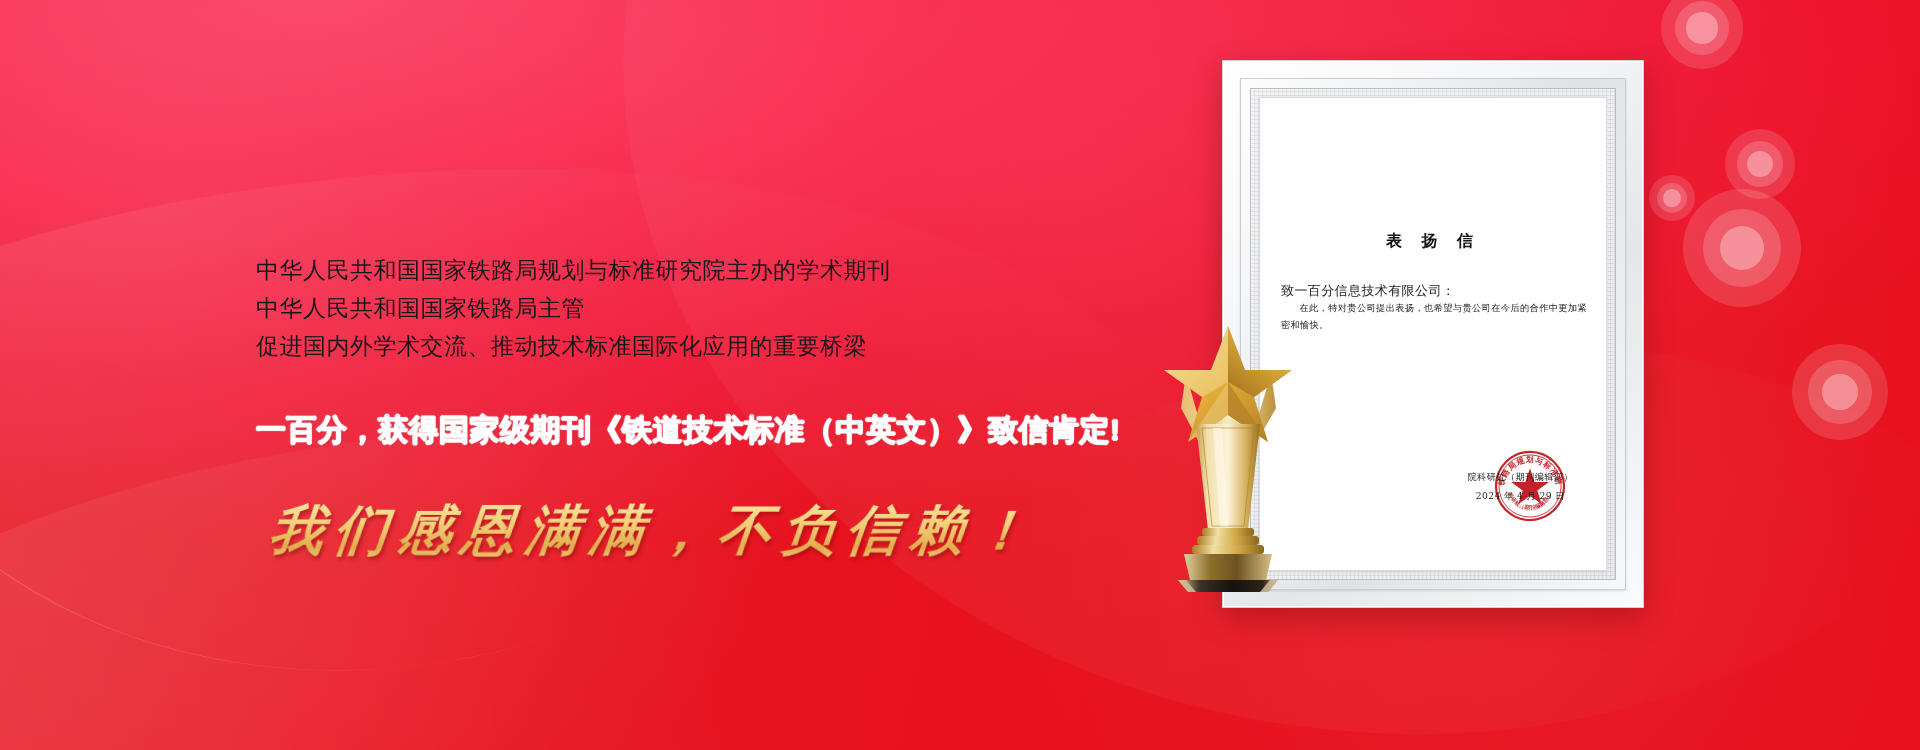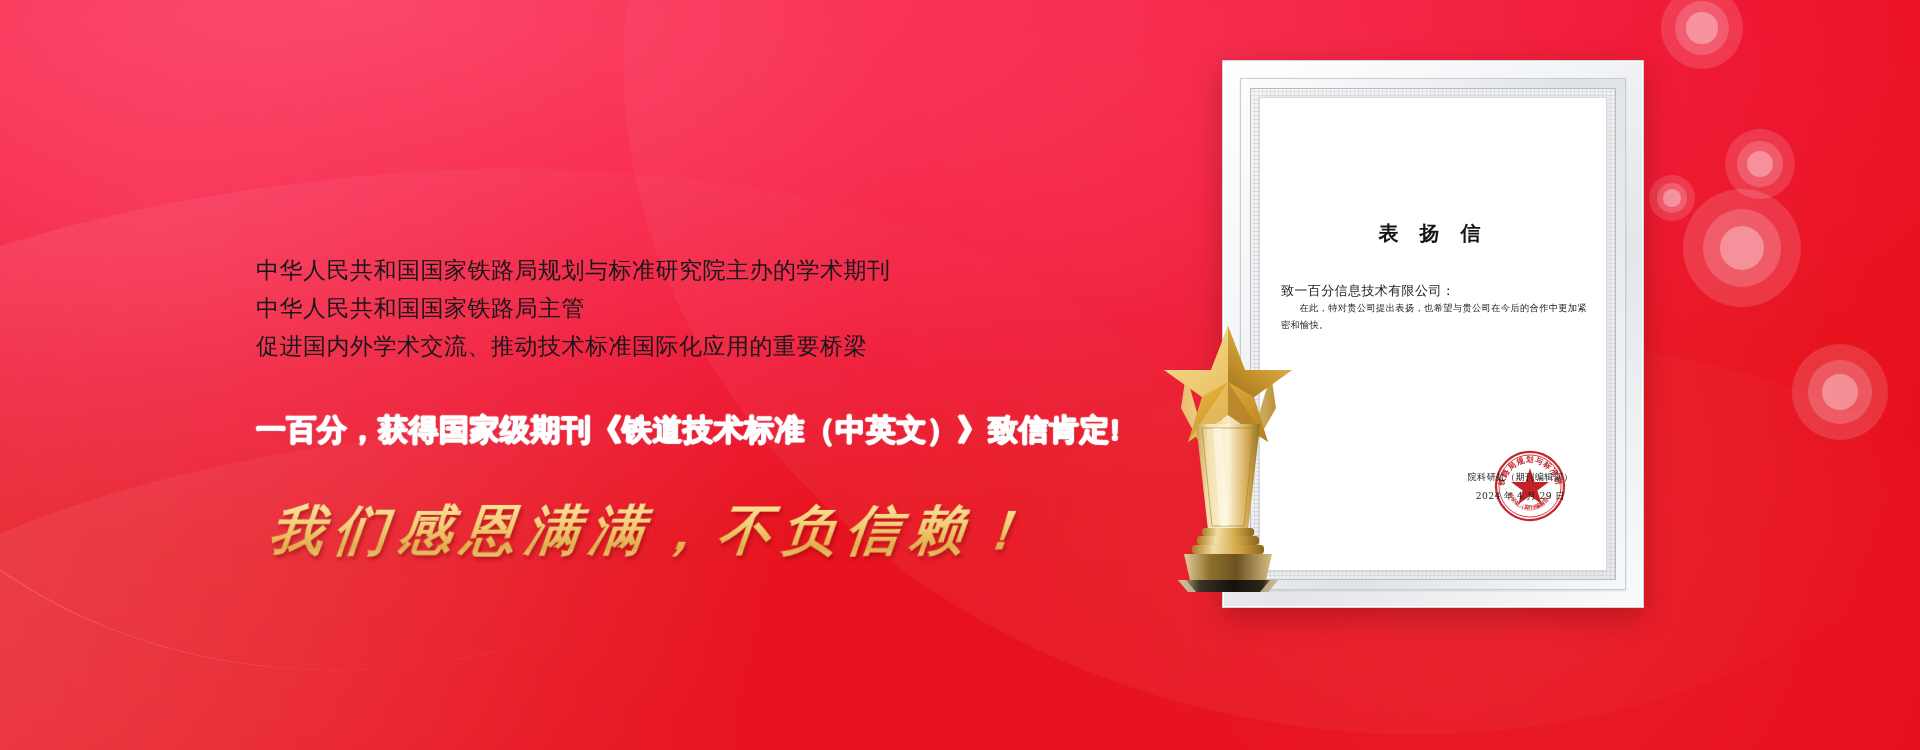--- a/index.html
+++ b/index.html
@@ -128,24 +128,24 @@
     padding:9px;
   }
   .cert-paper {
     position:absolute; inset:9px;
     background:#ffffff;
     box-shadow:inset 0 0 0 1px #d8dadd, 0 0 6px rgba(0,0,0,.06);
     overflow:hidden;
   }
 
   .cert-title {
-    position:absolute; left:0; right:0; top:123px;
+    position:absolute; left:0; right:0; top:134px;
     text-align:center;
     font-family:"DejaVu Serif","Liberation Serif",serif;
-    font-size:20px; font-weight:700; color:#141414;
+    font-size:16px; font-weight:700; color:#141414;
     letter-spacing:7px;
   }
   .cert-body { position:absolute; left:22px; right:20px; top:185px; }
   .cert-salutation {
     font-family:Liberation Serif, serif;
     font-size:13px; color:#1b1b1b; line-height:17px; letter-spacing:.4px;
   }
   .cert-para {
     font-family:"DejaVu Serif","Liberation Serif",serif;
     font-size:9.2px; color:#1b1b1b; line-height:17px;

